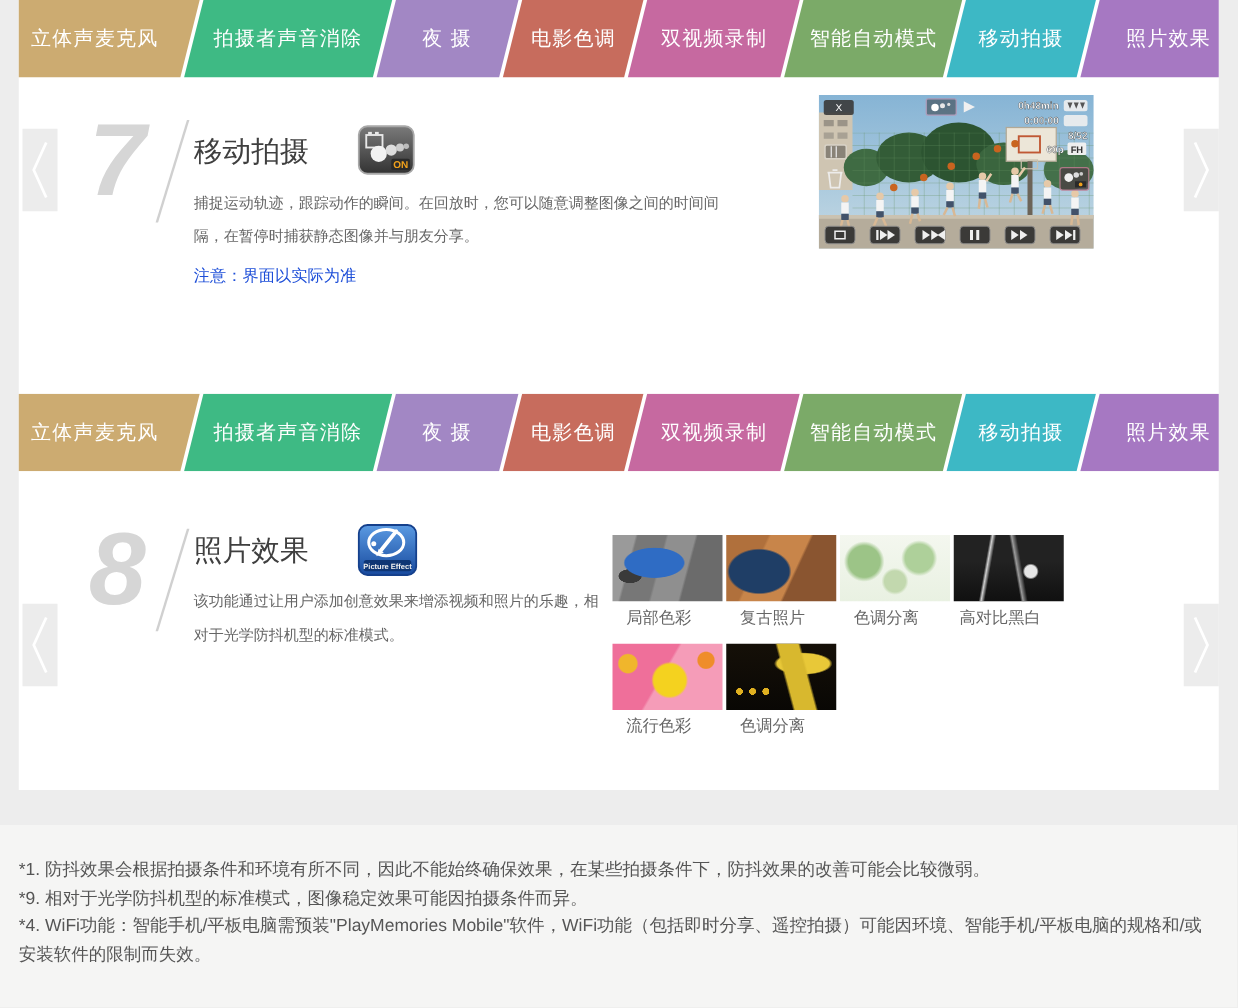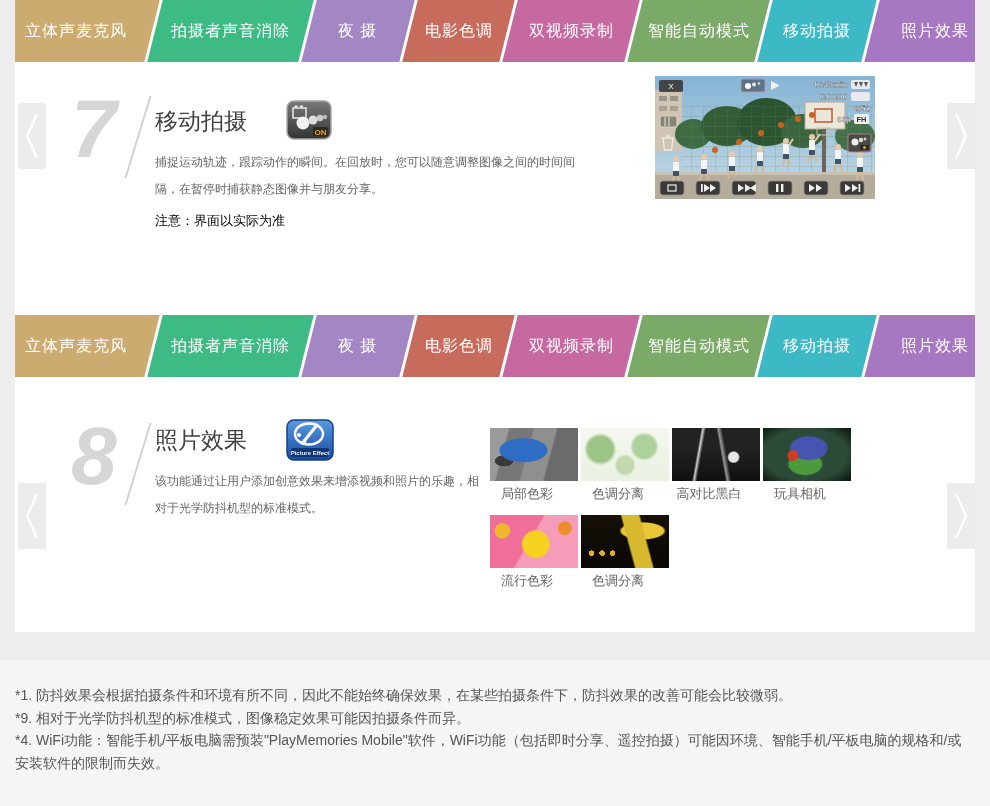--- a/index.html
+++ b/index.html
@@ -35,21 +35,21 @@
     position:absolute; left:56px; font-size:82px; line-height:1;
     color:#d6d6d6; font-style:italic; font-weight:bold;
   }
   .num-slash {
     position:absolute; width:2px; height:82px; background:#d0d0d0;
     transform:skewX(-17deg);
   }
   .sec-title { position:absolute; font-size:23px; color:#3f3f3f; }
   .sec-icon  { position:absolute;margin-left:22px; }
   .sec-body  { position:absolute; font-size:12px; color:#666666; line-height:27px; }
-  .sec-note  { position:absolute; font-size:13px; color:#000000; }
+  .sec-note  { position:absolute; font-size:13px; color:#1d4ed8; }
 
   .chev {
     position:absolute; width:28px; height:66px; background:#ececec;
     display:flex; align-items:center; justify-content:center; cursor:pointer;
   }
 
   
   .fx-grid { position:absolute; left:475px; top:113px; width:440px;
              display:flex; flex-wrap:wrap; }
   .fx-cell { width:74px; margin-right:17px; margin-bottom:12px; text-align:center; }
@@ -399,30 +399,30 @@
   </div>
 
   <div class="sec-body" style="left:140px; top:153px; width:330px;">该功能通过让用户添加创意效果来增添视频和照片的乐趣，相对于光学防抖机型的标准模式。</div>
 
   <div class="fx-grid">
     <div class="fx-cell">
       <span class="fx-thumb fx0"></span>
       <div class="fx-label">局部色彩</div>
     </div>
     <div class="fx-cell">
+      <span class="fx-thumb fx1"></span>
+      <div class="fx-label">复古照片</div>
+    </div>
+    <div class="fx-cell">
       <span class="fx-thumb fx2"></span>
       <div class="fx-label">色调分离</div>
     </div>
     <div class="fx-cell">
       <span class="fx-thumb fx3"></span>
       <div class="fx-label">高对比黑白</div>
-    </div>
-    <div class="fx-cell">
-      <span class="fx-thumb fx4"></span>
-      <div class="fx-label">玩具相机</div>
     </div>
     <div class="fx-cell">
       <span class="fx-thumb fx5"></span>
       <div class="fx-label">流行色彩</div>
     </div>
     <div class="fx-cell">
       <span class="fx-thumb fx6"></span>
       <div class="fx-label">色调分离</div>
     </div>
   </div>

